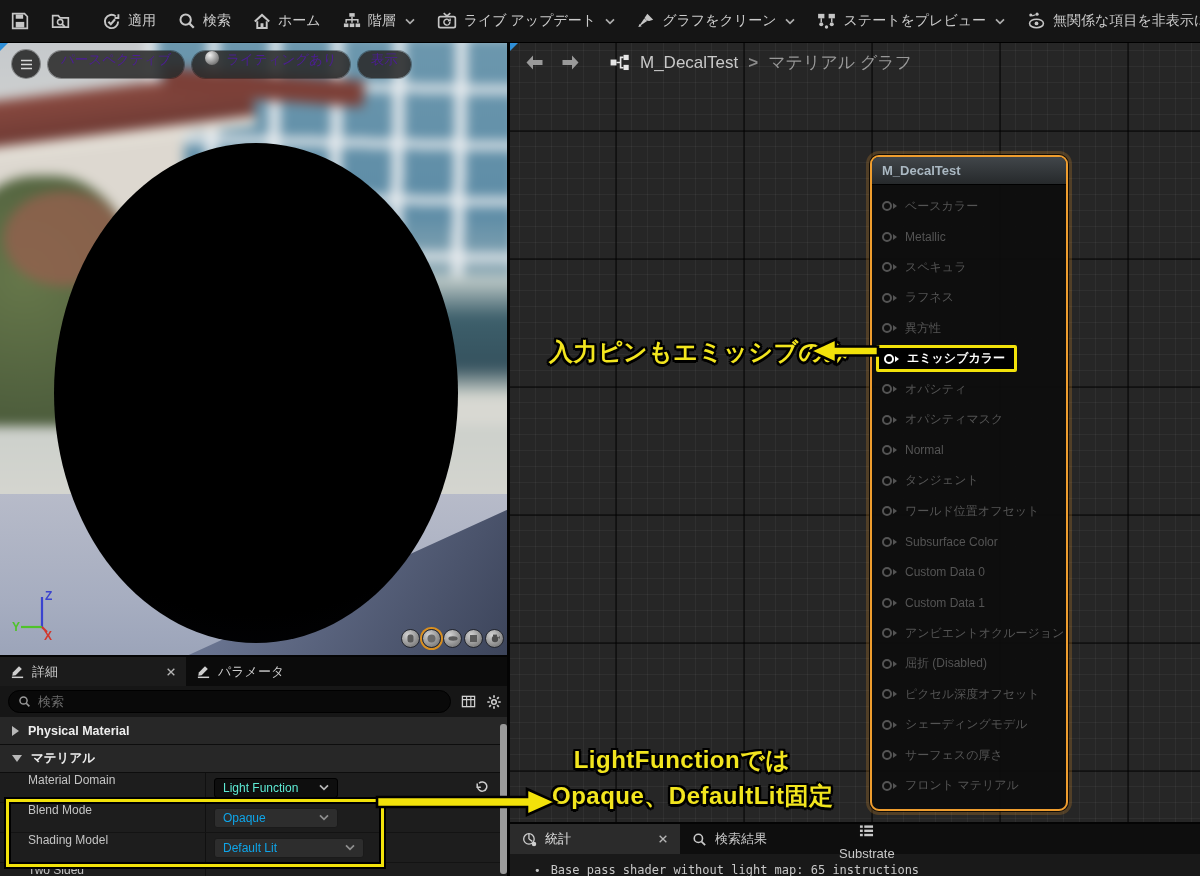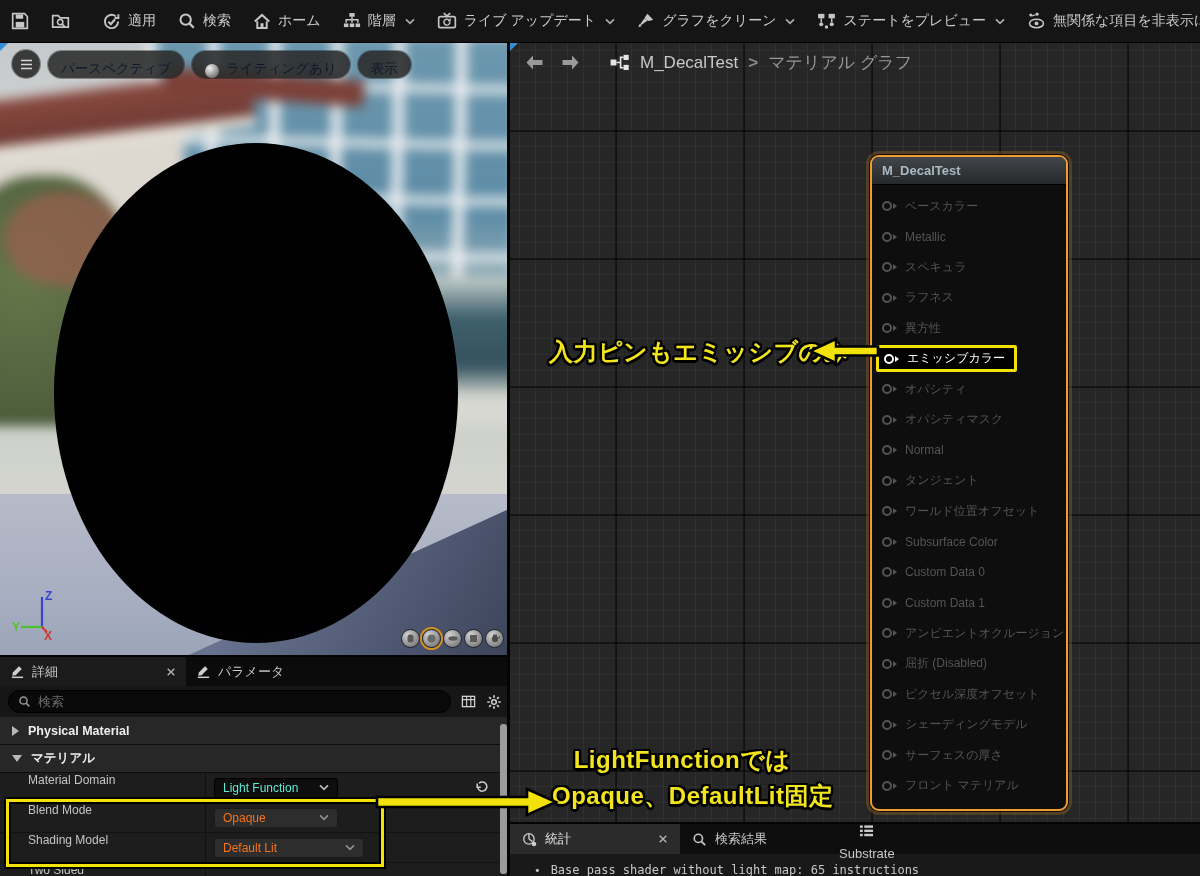--- a/index.html
+++ b/index.html
@@ -45,22 +45,22 @@
   .floorshadow{position:absolute;left:0;top:452px;width:510px;height:161px;
          clip-path:polygon(37% 100%,100% 9%,100% 100%);
          background:linear-gradient(120deg,#8792ac 0%,#6c7794 45%,#3c445a 100%);}
   .sphere{position:absolute;left:54px;top:101px;width:404px;height:500px;border-radius:50%;
           background:radial-gradient(circle at 50% 42%,#000 0 74%,#04050b 100%);}
   .focus-tri{position:absolute;left:0;top:0;width:0;height:0;z-index:6;
              border-top:9px solid #2f8fd8;border-right:9px solid transparent;}
   .vp-pills{position:absolute;left:12px;top:8px;display:flex;align-items:center;gap:8px;z-index:5;}
   .vp-menu{width:28px;height:28px;border-radius:50%;background:rgba(38,38,38,.88);color:#d8d8d8;
            display:flex;align-items:center;justify-content:center;box-shadow:0 0 0 1px rgba(0,0,0,.35);}
-  .pill{height:27px;padding:0 13px;border-radius:14px;background:rgba(42,42,42,.88);color:#0f172a;font-size:13.5px;
-        display:flex;align-items:flex-end;gap:7px;box-shadow:0 0 0 1px rgba(0,0,0,.35);white-space:nowrap;}
+  .pill{height:27px;padding:0 13px;border-radius:14px;background:rgba(42,42,42,.88);color:#4c1d95;font-size:13.5px;
+        display:flex;align-items:flex-start;gap:7px;box-shadow:0 0 0 1px rgba(0,0,0,.35);white-space:nowrap;}
   .litdot{width:14px;height:14px;border-radius:50%;background:radial-gradient(circle at 35% 30%,#f0f0f0,#6d6d6d 80%);}
   .gizmo{position:absolute;left:12px;bottom:14px;z-index:5;}
   .meshbtns{position:absolute;right:6px;bottom:7px;display:flex;gap:2px;z-index:5;}
   .meshbtn{width:17px;height:17px;border-radius:50%;border:1px solid #23262e;
            background:radial-gradient(circle at 35% 30%,#d2d2d2,#7b7b7b 80%);position:relative;}
   .meshbtn.active{box-shadow:0 0 0 2px #d98f1f;}
   .meshbtn i{position:absolute;inset:0;display:flex;align-items:center;justify-content:center;color:#4c4c4c;}
 
   
   .graph{position:absolute;left:510px;top:42px;width:690px;height:834px;overflow:hidden;
@@ -88,21 +88,21 @@
         border-bottom:1px solid #000;}
   .node-body{padding:6px 0 8px;}
   .pin{height:30.5px;display:flex;align-items:center;padding:0 10px;color:#545454;font-size:12px;white-space:nowrap;}
   .pin-wrap{display:flex;align-items:center;gap:8px;}
   .pin-ic{position:relative;width:15px;height:12px;flex:0 0 15px;}
   .pin-ic::before{content:"";position:absolute;left:0;top:1px;width:6px;height:6px;border:2px solid currentColor;border-radius:50%;}
   .pin-ic::after{content:"";position:absolute;left:11px;top:3px;width:0;height:0;
        border-left:4px solid currentColor;border-top:3px solid transparent;border-bottom:3px solid transparent;}
   .pin.active{color:#fff;}
   .pin.active .pin-wrap{background:#000;border:3px solid #f2e20a;border-radius:2px;
-       padding:2px 9px 2px 5px;margin-left:-6px;font-weight:normal;}
+       padding:2px 9px 2px 5px;margin-left:-6px;font-weight:bold;}
 
   
   .anno{position:absolute;z-index:60;color:#f2e51e;font-weight:bold;font-size:24px;letter-spacing:.5px;
         text-shadow:-2px -2px 0 #000,2px -2px 0 #000,-2px 2px 0 #000,2px 2px 0 #000,
                     0 -2.5px 0 #000,0 2.5px 0 #000,-2.5px 0 0 #000,2.5px 0 0 #000;white-space:nowrap;}
   #anno1{left:549px;top:336px;}
   #anno2{left:552px;top:742px;width:260px;text-align:center;line-height:36px;white-space:nowrap;}
   .anno-arrow{position:absolute;z-index:61;}
   #arrow1{left:808px;top:336px;}
   #arrow2{left:375px;top:786px;}
@@ -123,21 +123,21 @@
   .dcat{height:27px;display:flex;align-items:center;gap:9px;background:#272727;border-bottom:1px solid #0d0d0d;
         padding:0 0 0 12px;color:#ededed;font-weight:bold;font-size:12.5px;}
   .tri-r{width:0;height:0;border-left:7px solid #b8b8b8;border-top:5px solid transparent;border-bottom:5px solid transparent;}
   .tri-d{width:0;height:0;border-top:7px solid #b8b8b8;border-left:5px solid transparent;border-right:5px solid transparent;}
   .drow{height:29px;display:flex;align-items:flex-start;background:#1d1d1d;border-bottom:1px solid #131313;font-size:12px;}
   .drow .dlabel{width:177px;padding-left:28px;color:#c4c4c4;flex:0 0 auto;}
   .drow .dval{border-left:1px solid #101010;align-self:stretch;display:flex;align-items:center;padding-left:8px;flex:1;}
   .dd{height:20px;border-radius:3px;display:flex;align-items:center;justify-content:space-between;
       padding:0 8px;font-size:12px;box-sizing:border-box;}
   .dd.on{width:124px;background:#0e0e0e;border:1px solid #000;color:#5eead4;}
-  .dd.off{color:#f97316;border:1px solid #1a1a1a;}
+  .dd.off{color:#0ea5e9;border:1px solid #1a1a1a;}
   .dd.off.w1{width:124px;background:#2d2d2d;}
   .dd.off.w2{width:150px;background:#2d2d2d;}
   .resetbtn{margin-left:auto;margin-right:22px;color:#cfcfcf;}
   .dscroll{position:absolute;right:3px;top:67px;width:7px;height:150px;background:#9a9a9a;border-radius:3px;z-index:5;}
 
   
   .stats{position:absolute;left:510px;top:822px;width:690px;height:66px;background:#191919;border-top:2px solid #040404;
          z-index:25;overflow:hidden;box-sizing:border-box;}
   .stabs{height:30px;background:#0e0e0e;display:flex;align-items:stretch;}
   .stab{display:flex;align-items:center;gap:8px;padding:0 12px;font-size:13px;color:#c9c9c9;}

